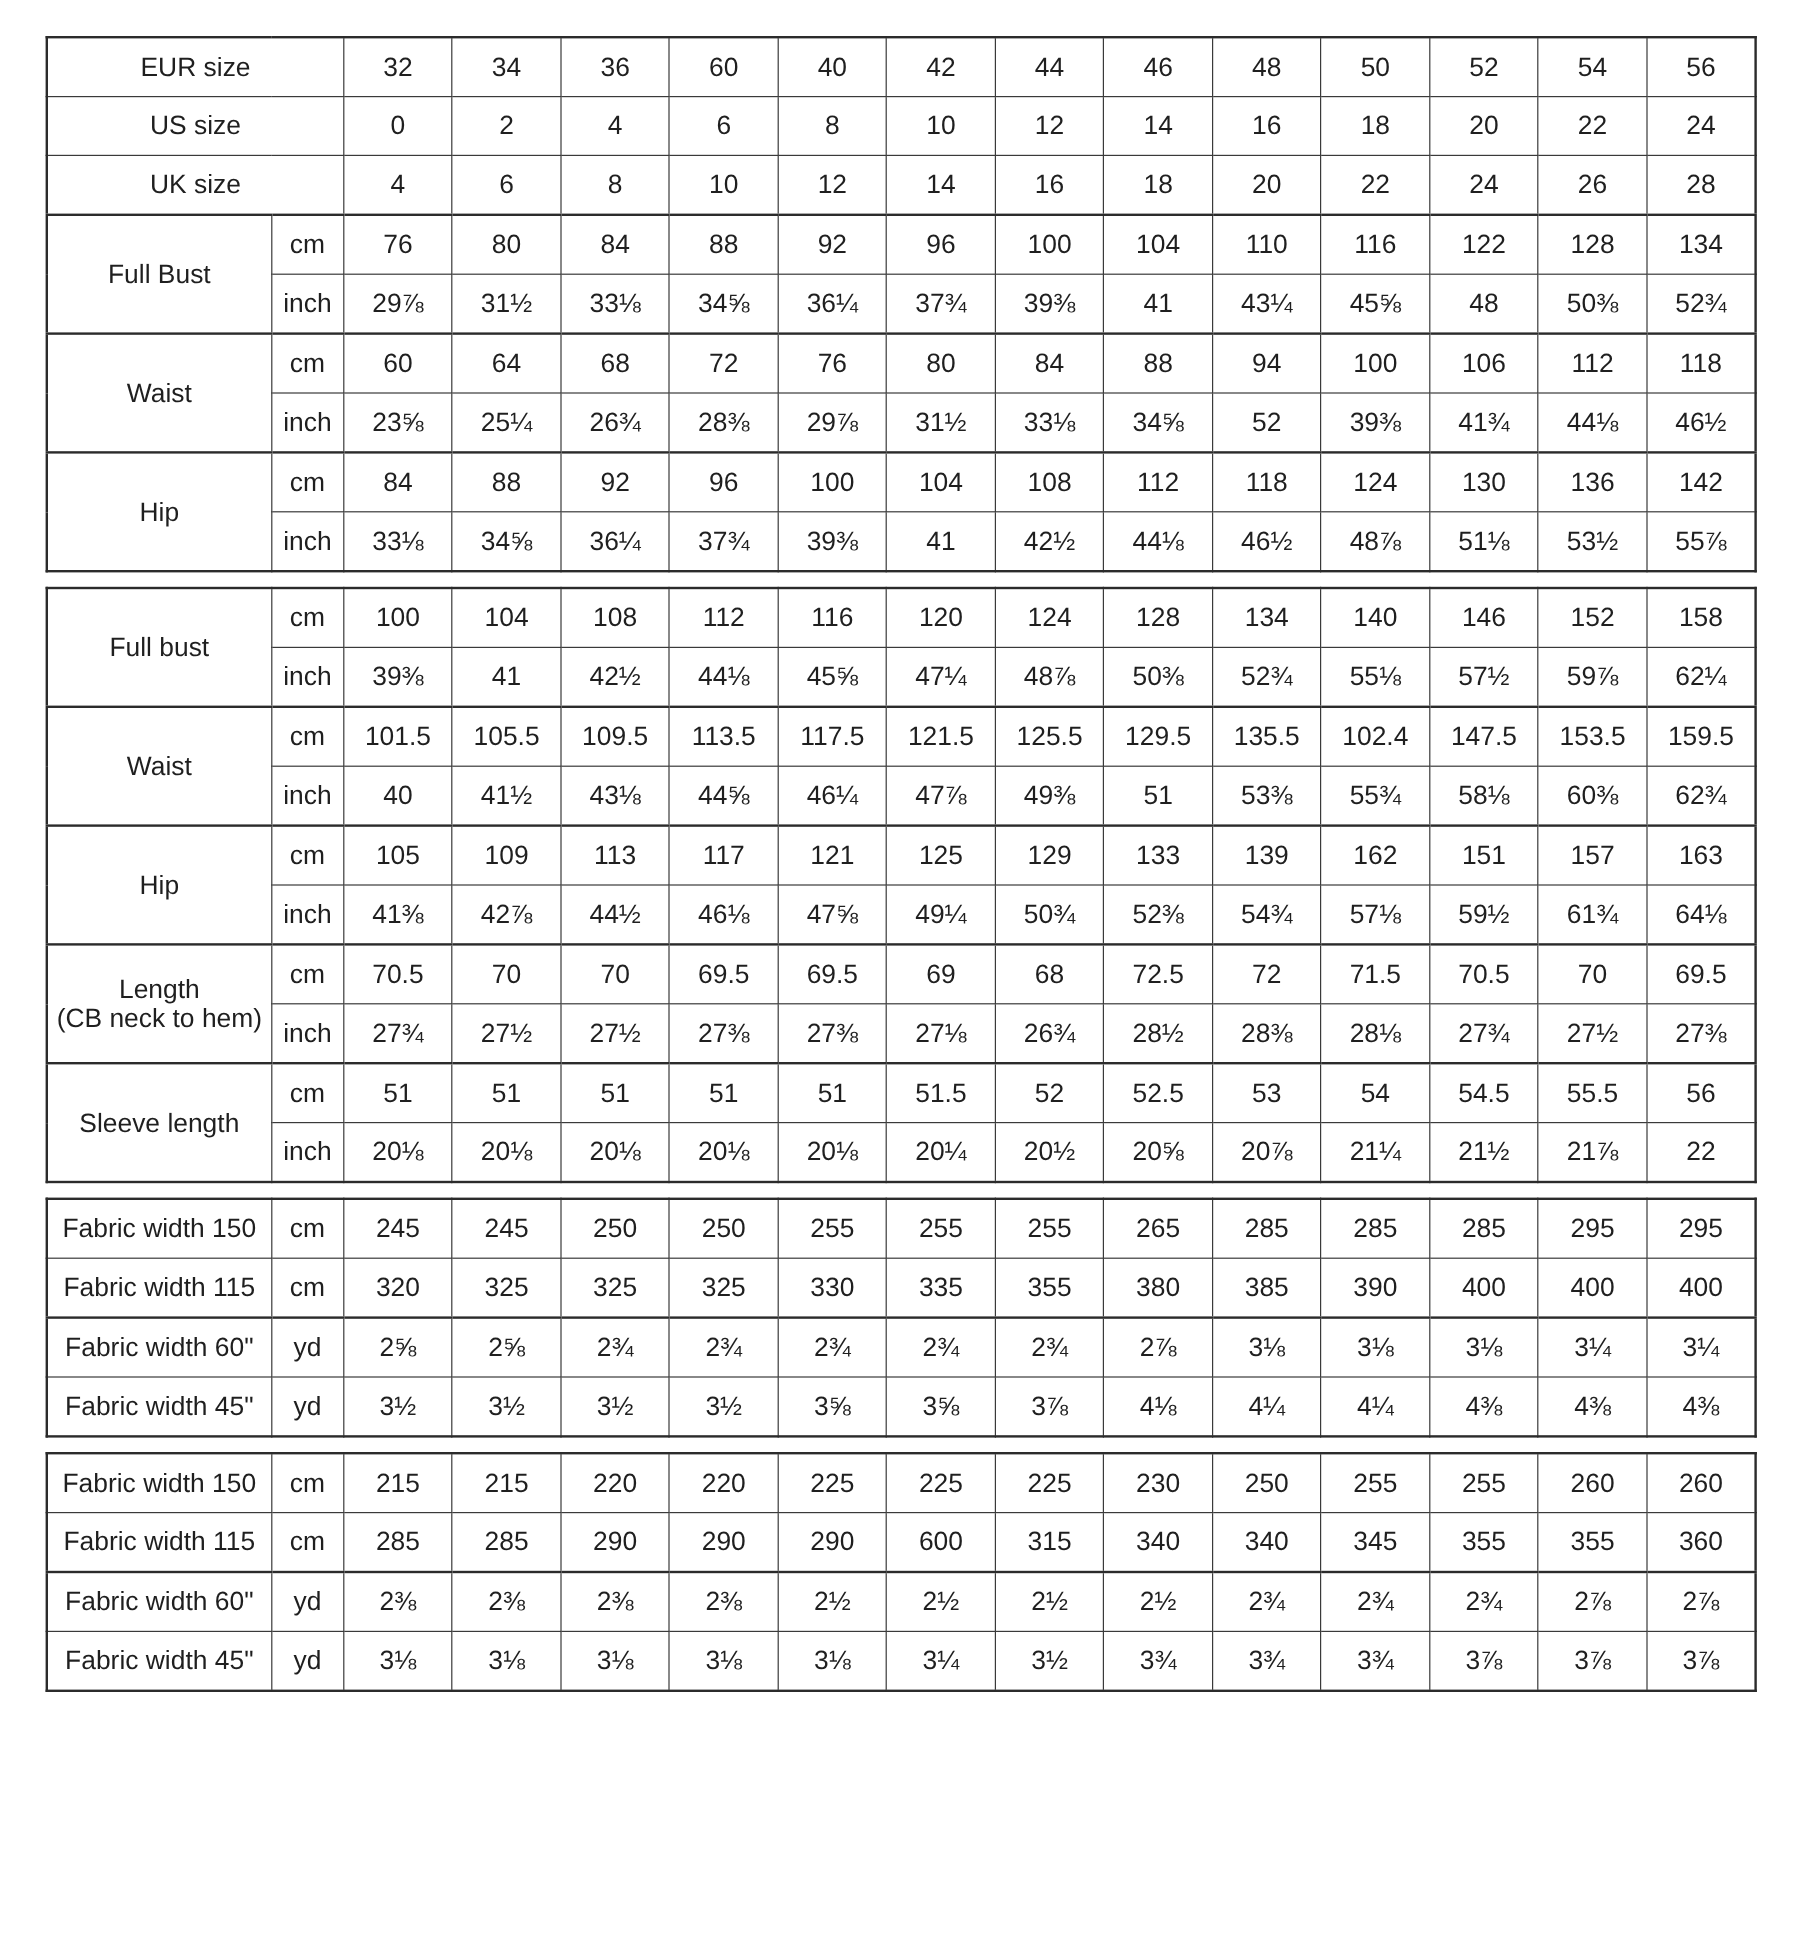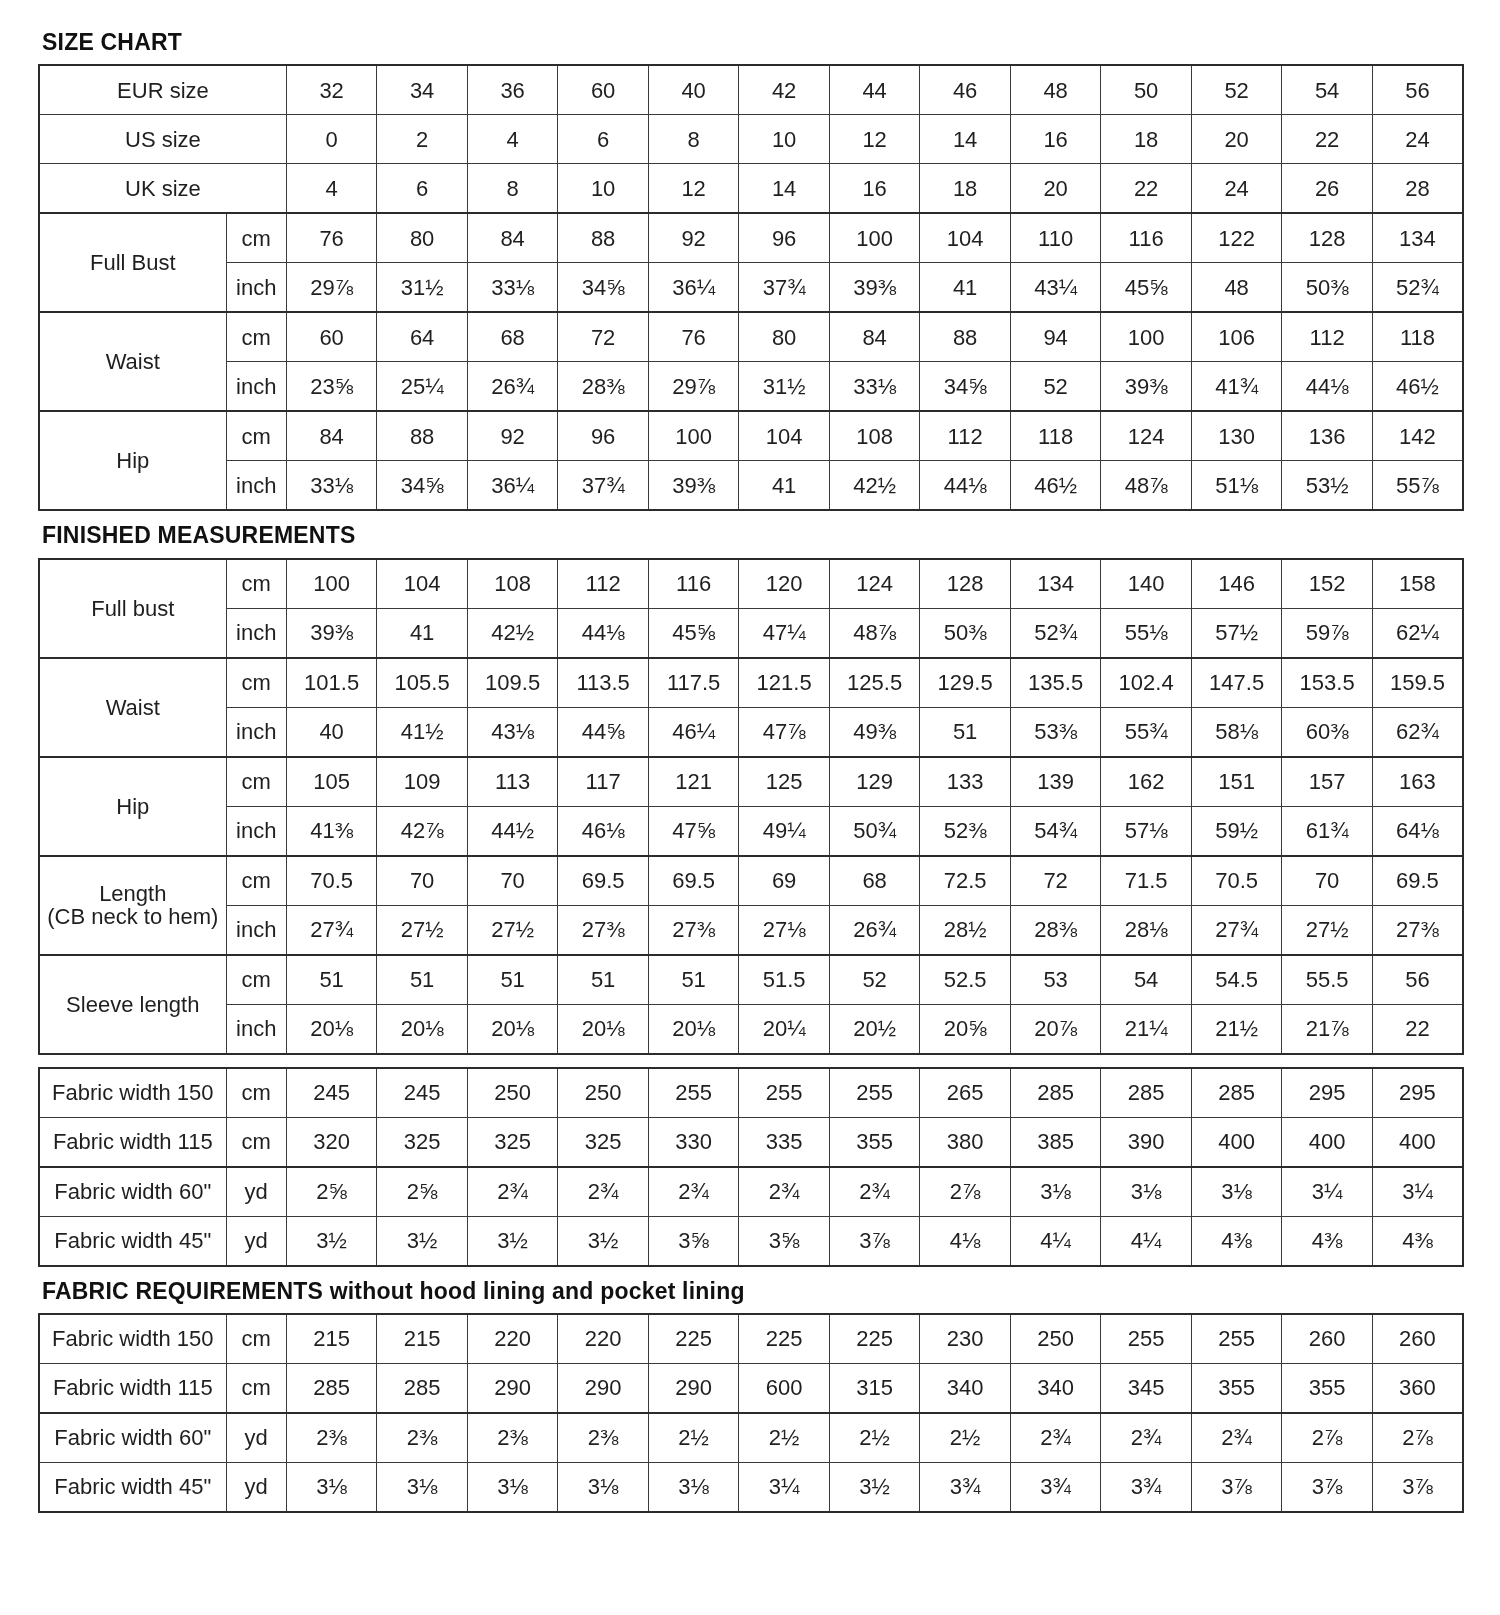--- a/index.html
+++ b/index.html
@@ -68,21 +68,20 @@
     font-size: 22px;
     text-align: left;
     padding-left: 12px;
   }
 </style>
 </head>
 <body>
 
 <div class="page">
 
-  <h2 class="section-title">SIZE CHART</h2>
   <div class="block">
     <table class="sz">
         <colgroup>
           <col style="width: 186px;">
           <col style="width: 60px;">
           <col style="width: 90px;">
           <col style="width: 90px;">
           <col style="width: 90px;">
           <col style="width: 90px;">
           <col style="width: 90px;">
@@ -243,21 +242,20 @@
           <td>46½</td>
           <td>48⅞</td>
           <td>51⅛</td>
           <td>53½</td>
           <td>55⅞</td>
         </tr>
       </tbody>
     </table>
   </div>
 
-  <h2 class="section-title">FINISHED MEASUREMENTS</h2>
   <div class="block">
     <table class="sz">
         <colgroup>
           <col style="width: 186px;">
           <col style="width: 60px;">
           <col style="width: 90px;">
           <col style="width: 90px;">
           <col style="width: 90px;">
           <col style="width: 90px;">
           <col style="width: 90px;">
@@ -532,21 +530,20 @@
           <td>4¼</td>
           <td>4¼</td>
           <td>4⅜</td>
           <td>4⅜</td>
           <td>4⅜</td>
         </tr>
       </tbody>
     </table>
   </div>
 
-  <h2 class="section-title">FABRIC REQUIREMENTS without hood lining and pocket lining</h2>
   <div class="block">
     <table class="sz">
         <colgroup>
           <col style="width: 186px;">
           <col style="width: 60px;">
           <col style="width: 90px;">
           <col style="width: 90px;">
           <col style="width: 90px;">
           <col style="width: 90px;">
           <col style="width: 90px;">

